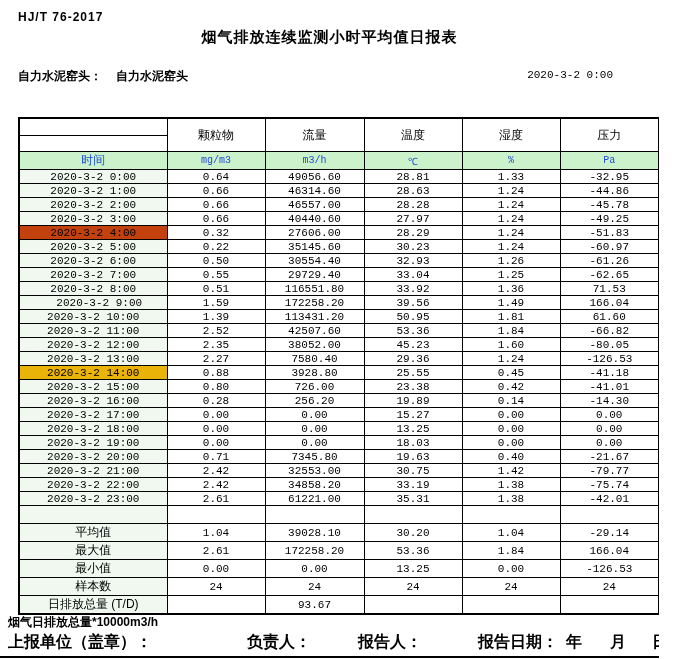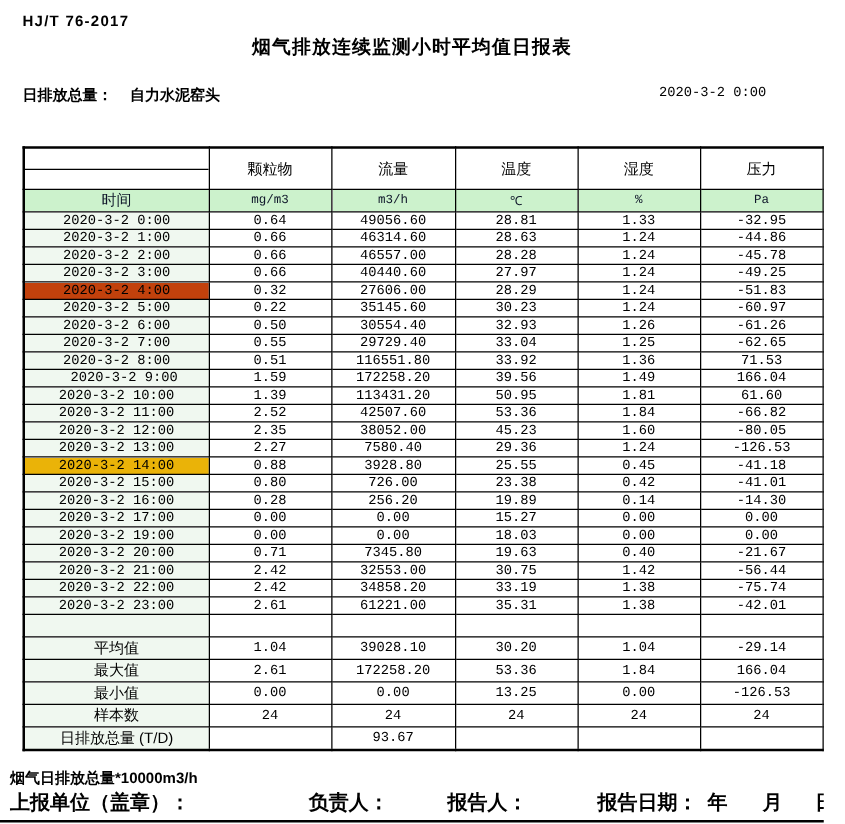--- a/index.html
+++ b/index.html
@@ -16,42 +16,42 @@
                font-family:"Liberation Mono","DejaVu Sans Mono",monospace; }
   table.tbl { position:absolute; top:117px; left:18px; width:640px;
               border-collapse:collapse; table-layout:fixed;
               border:2px solid #000; }
   table.tbl td { border:1px solid #000; padding:0; text-align:center;
                  white-space:nowrap; overflow:hidden; vertical-align:middle; }
   .hdr-name td { height:32px; font-size:12px; }
   .time-head { padding:0; }
   .time-head .half { height:16px; border-bottom:1px solid #000; }
   .time-head .half:last-child { border-bottom:none; height:15px; }
-  .units td { height:15px; font-size:10px; color:#0f172a;
+  .units td { height:15px; font-size:10px; color:#1d4ed8;
               font-family:"Liberation Mono","DejaVu Sans Mono",monospace; }
   .num { font-family:"Liberation Mono","DejaVu Sans Mono",monospace; font-size:11px; height:13px; }
   .row-data td { height:13px; }
   .timecell { font-family:"Liberation Mono","DejaVu Sans Mono",monospace; font-size:11px; }
   .empty-row td { height:17px; }
   .sum-label { font-size:12px; }
   .footer-note { position:absolute; left:8px; top:614px; font-weight:bold; font-size:12px; }
   .sig-row { position:absolute; left:0; top:632px; width:676px; height:18px; font-weight:bold; font-size:16px; }
   .sig-row span { position:absolute; top:0; }
   .bottom-rule { position:absolute; left:0; bottom:1px; width:676px; height:2px; background:#000; }
 </style>
 </head>
 <body>
 
 <div class="page">
 
   <div class="std">HJ/T 76-2017</div>
   <div class="title">烟气排放连续监测小时平均值日报表</div>
 
   <div class="meta-left">
-    <span>日排放总量：</span><span class="src-name">自力水泥窑头</span>
+    <span>自力水泥窑头：</span><span class="src-name">自力水泥窑头</span>
   </div>
   <div class="meta-date">2020-3-2 0:00</div>
 
   <table class="tbl">
     <colgroup>
       <col style="width:148px">
         <col style="width:98px">
         <col style="width:99px">
       <col style="width:98px">
         <col style="width:98px">
@@ -215,20 +215,28 @@
         </tr>
         <tr class="row-data">
           <td class="timecell" style="background: rgb(240, 248, 240);">2020-3-2 17:00</td>
           <td class="num">0.00</td>
           <td class="num">0.00</td>
           <td class="num">15.27</td>
           <td class="num">0.00</td>
           <td class="num">0.00</td>
         </tr>
         <tr class="row-data">
+          <td class="timecell" style="background: rgb(240, 248, 240);">2020-3-2 18:00</td>
+          <td class="num">0.00</td>
+          <td class="num">0.00</td>
+          <td class="num">13.25</td>
+          <td class="num">0.00</td>
+          <td class="num">0.00</td>
+        </tr>
+        <tr class="row-data">
           <td class="timecell" style="background: rgb(240, 248, 240);">2020-3-2 19:00</td>
           <td class="num">0.00</td>
           <td class="num">0.00</td>
           <td class="num">18.03</td>
           <td class="num">0.00</td>
           <td class="num">0.00</td>
         </tr>
         <tr class="row-data">
           <td class="timecell" style="background: rgb(240, 248, 240);">2020-3-2 20:00</td>
           <td class="num">0.71</td>
@@ -236,21 +244,21 @@
           <td class="num">19.63</td>
           <td class="num">0.40</td>
           <td class="num">-21.67</td>
         </tr>
         <tr class="row-data">
           <td class="timecell" style="background: rgb(240, 248, 240);">2020-3-2 21:00</td>
           <td class="num">2.42</td>
           <td class="num">32553.00</td>
           <td class="num">30.75</td>
           <td class="num">1.42</td>
-          <td class="num">-56.44</td>
+          <td class="num">-79.77</td>
         </tr>
         <tr class="row-data">
           <td class="timecell" style="background: rgb(240, 248, 240);">2020-3-2 22:00</td>
           <td class="num">2.42</td>
           <td class="num">34858.20</td>
           <td class="num">33.19</td>
           <td class="num">1.38</td>
           <td class="num">-75.74</td>
         </tr>
         <tr class="row-data">

